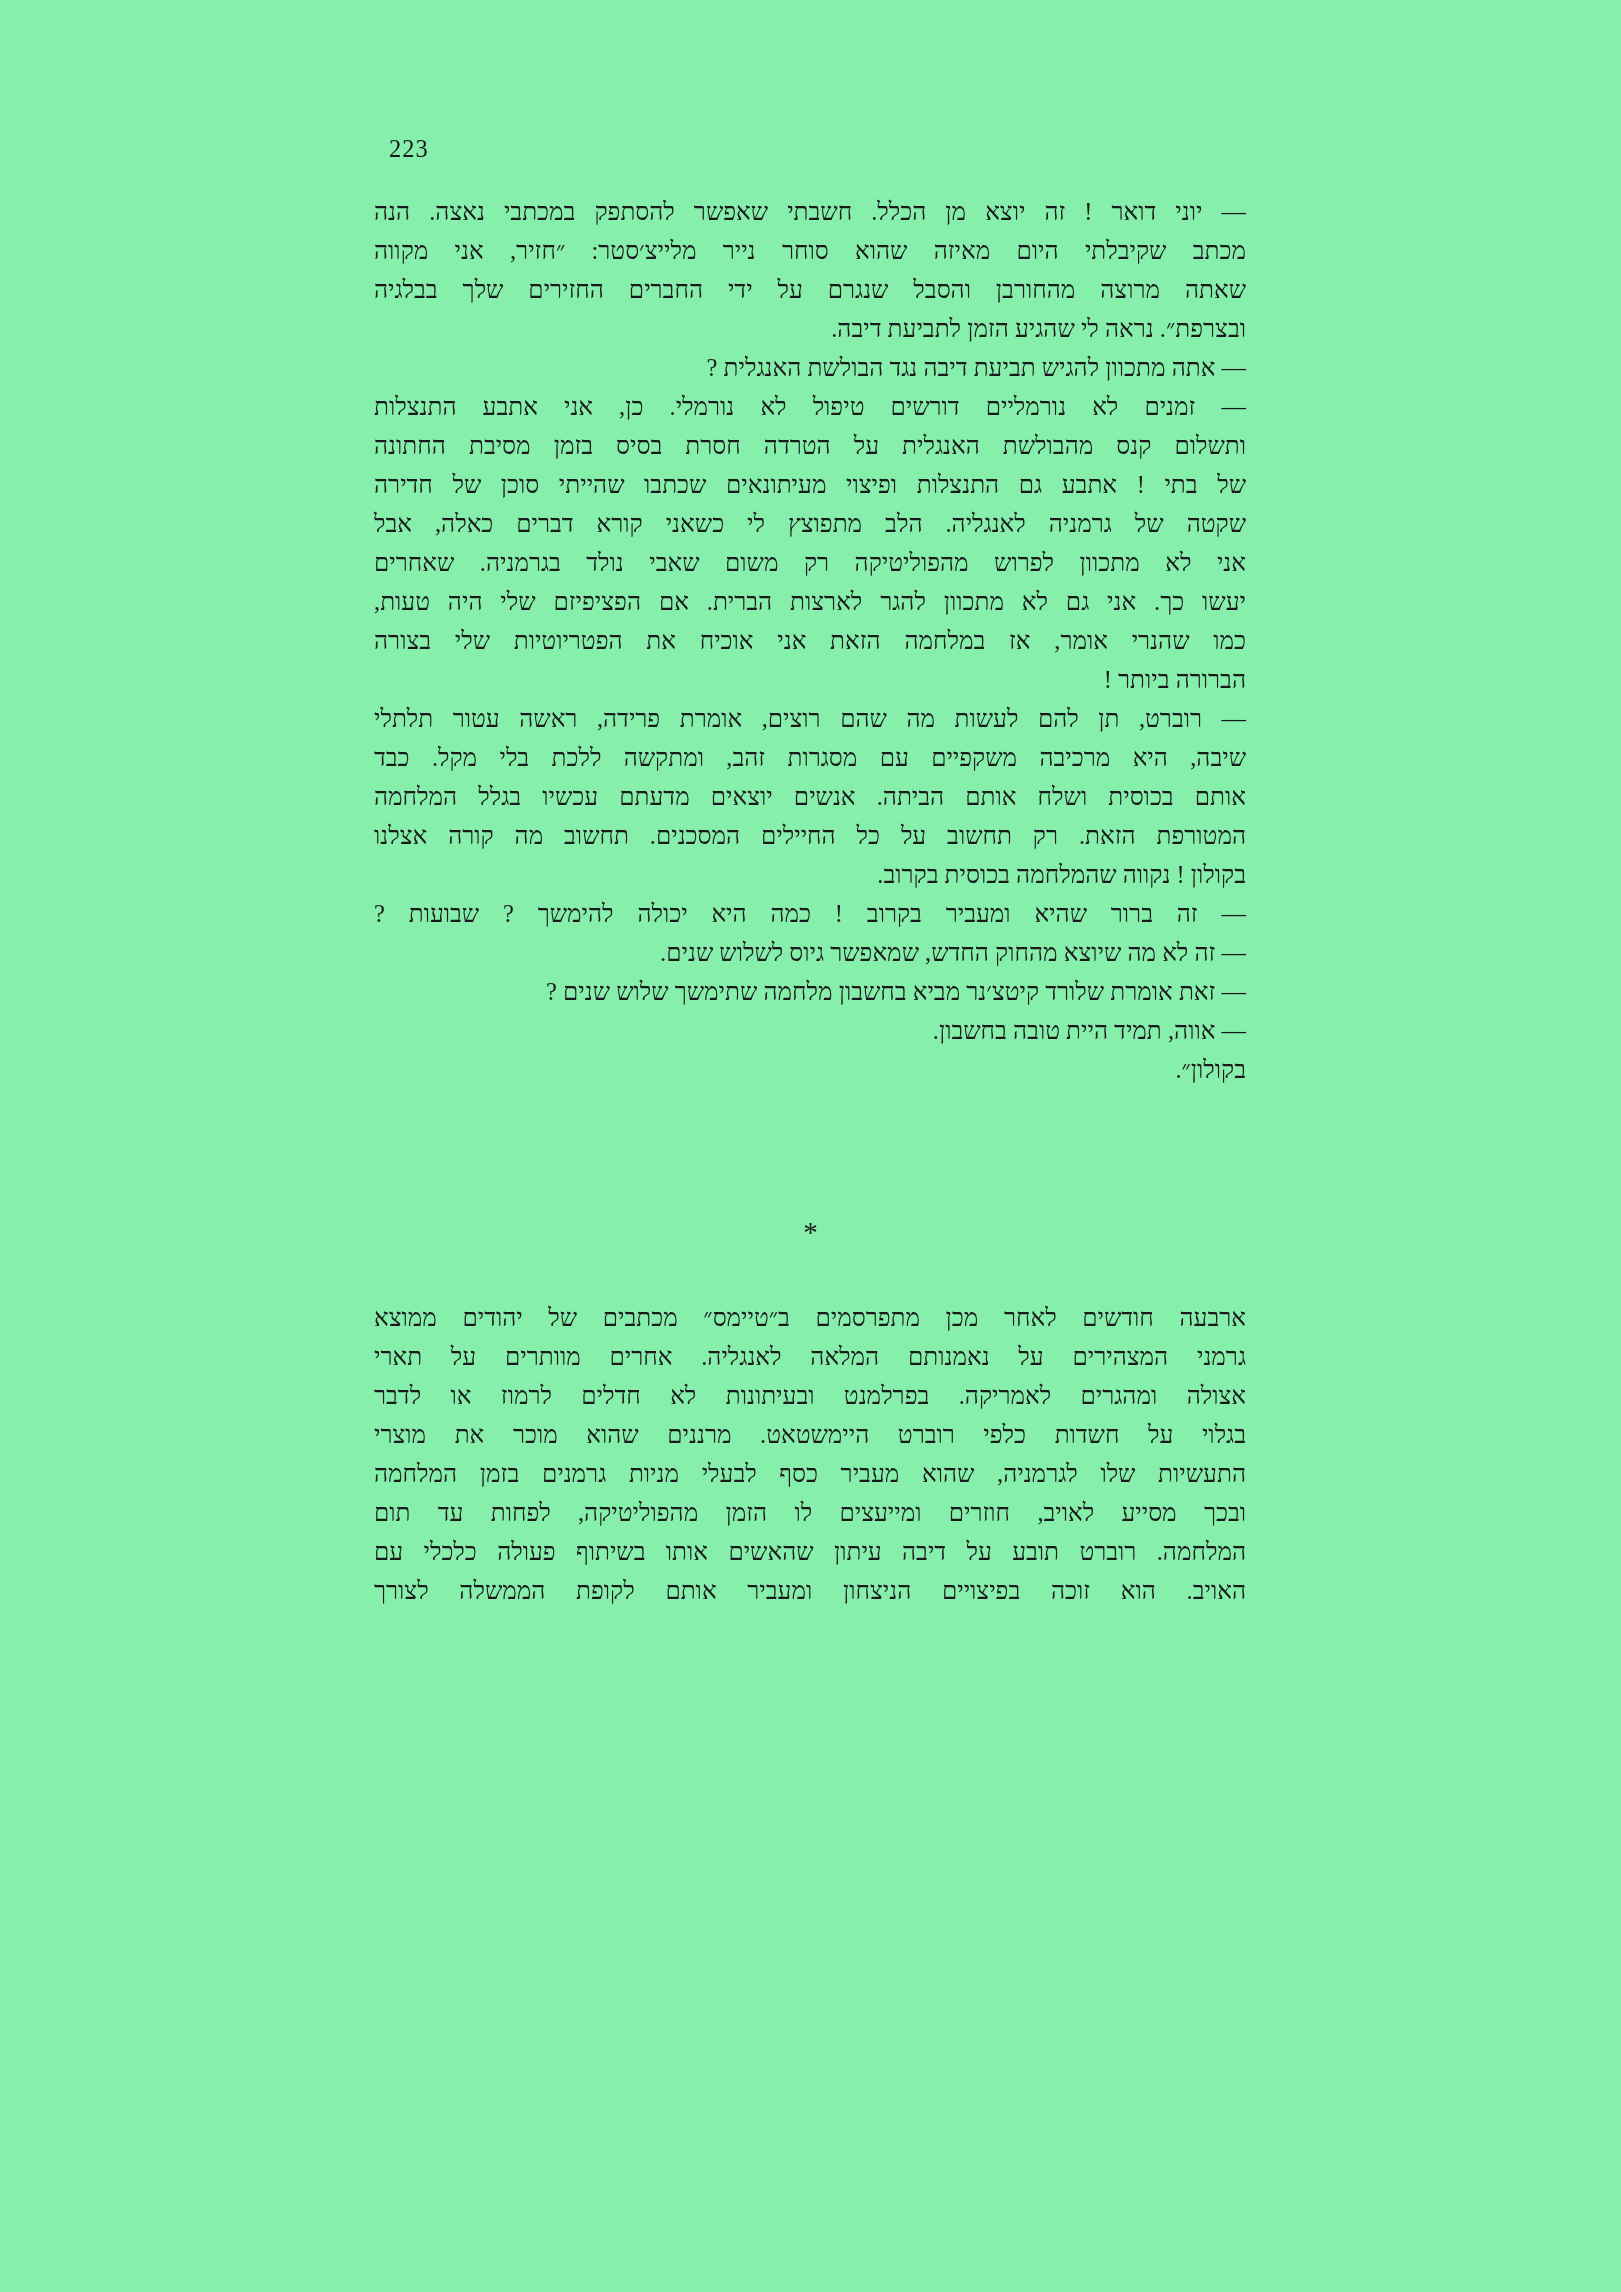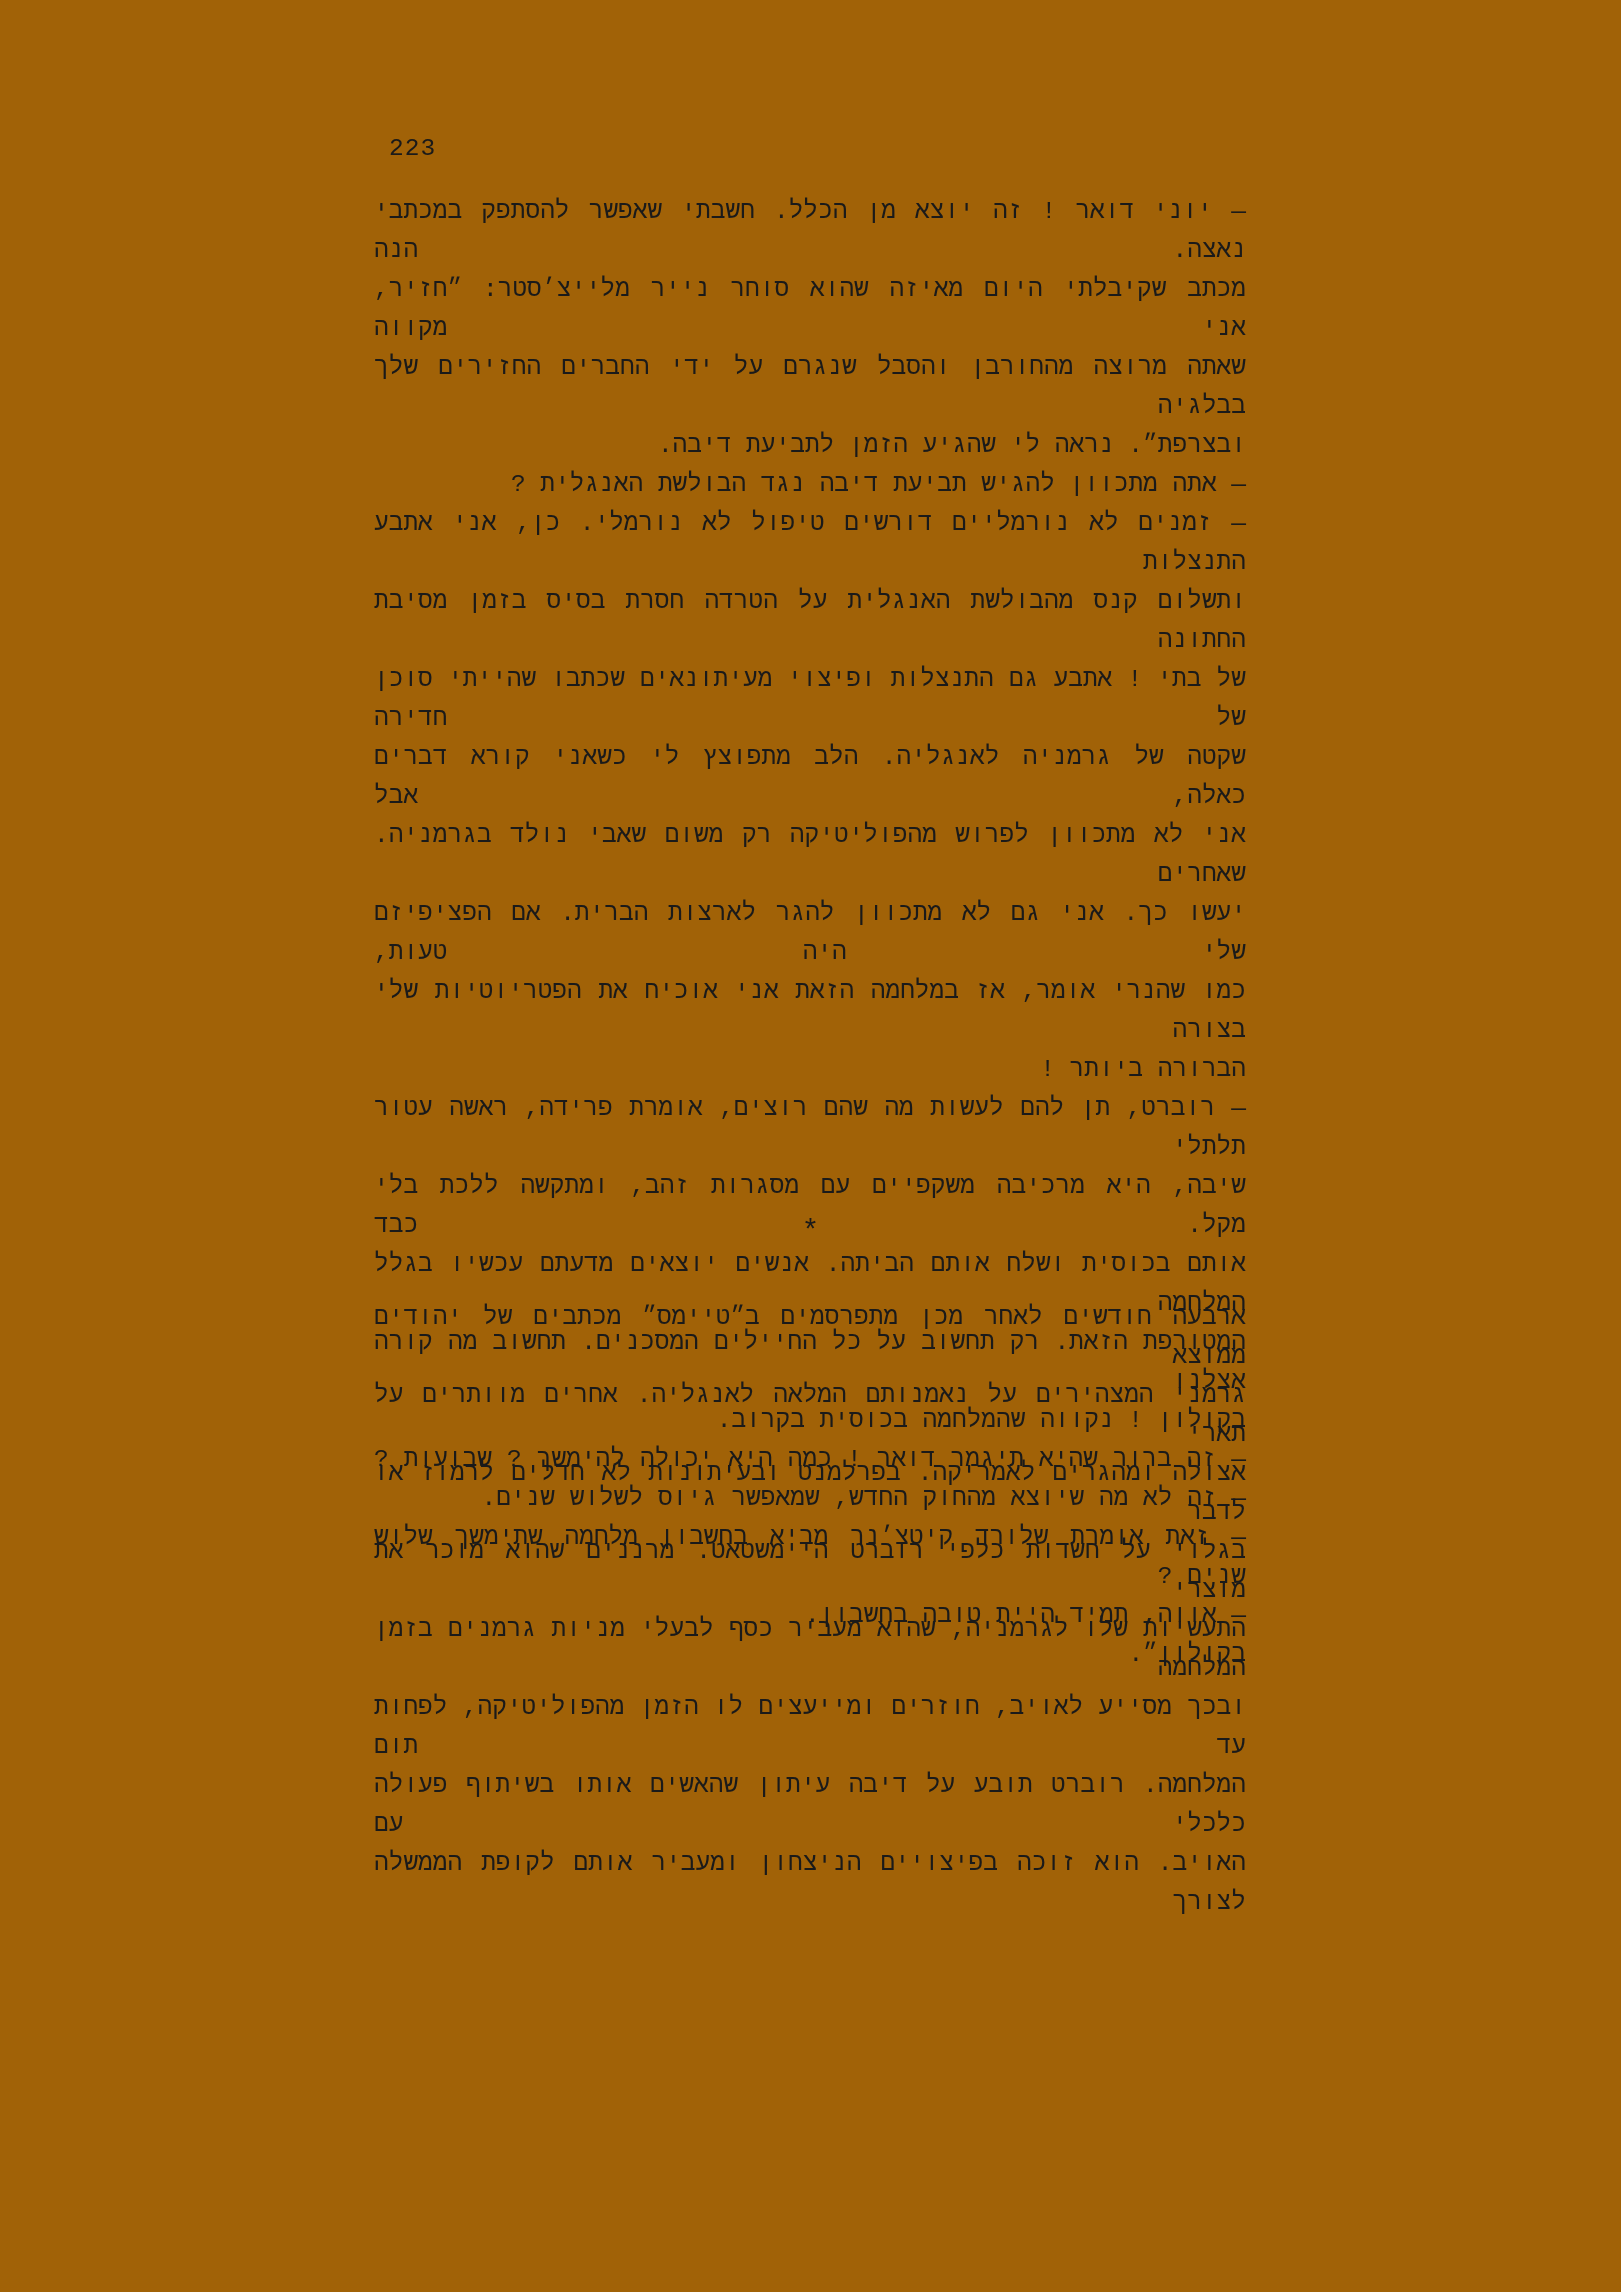--- a/index.html
+++ b/index.html
@@ -1,21 +1,21 @@
 <!DOCTYPE html>
 <html lang="he"><head>
 <meta charset="utf-8">
 <style>
   html,body { margin:0; padding:0; background:#e8e8e8; }
   .page {
     position:relative;
     width:1621px; height:2293px;
     margin:0 auto;
-    background:#a16207;
-    font-family:Liberation Mono, monospace;
+    background:#86efac;
+    font-family:Liberation Serif, serif;
     color:#1a1a1a;
     overflow:hidden;
   }
   .pagenum {
     position:absolute;
     left:389px; top:135px;
     font-size:24.5px;
     letter-spacing:1px;
   }
   .tblock {
@@ -64,21 +64,21 @@
     <div class="line">שקטה של גרמניה לאנגליה. הלב מתפוצץ לי כשאני קורא דברים כאלה, אבל</div>
     <div class="line">אני לא מתכוון לפרוש מהפוליטיקה רק משום שאבי נולד בגרמניה. שאחרים</div>
     <div class="line">יעשו כך. אני גם לא מתכוון להגר לארצות הברית. אם הפציפיזם שלי היה טעות,</div>
     <div class="line">כמו שהנרי אומר, אז במלחמה הזאת אני אוכיח את הפטריוטיות שלי בצורה</div>
     <div class="line pl">הברורה ביותר !</div>
     <div class="line">— רוברט, תן להם לעשות מה שהם רוצים, אומרת פרידה, ראשה עטור תלתלי</div>
     <div class="line">שיבה, היא מרכיבה משקפיים עם מסגרות זהב, ומתקשה ללכת בלי מקל. כבד</div>
     <div class="line">אותם בכוסית ושלח אותם הביתה. אנשים יוצאים מדעתם עכשיו בגלל המלחמה</div>
     <div class="line">המטורפת הזאת. רק תחשוב על כל החיילים המסכנים. תחשוב מה קורה אצלנו</div>
     <div class="line pl">בקולון ! נקווה שהמלחמה בכוסית בקרוב.</div>
-    <div class="line">— זה ברור שהיא תיגמר דואר !  כמה היא יכולה להימשך ? שבועות ?</div>
+    <div class="line">— זה ברור שהיא ומעביר בקרוב !  כמה היא יכולה להימשך ? שבועות ?</div>
     <div class="line pl">— זה לא מה שיוצא מהחוק החדש, שמאפשר גיוס לשלוש שנים.</div>
     <div class="line pl">— זאת אומרת שלורד קיטצ׳נר מביא בחשבון מלחמה שתימשך שלוש שנים ?</div>
     <div class="line pl">— אווה, תמיד היית טובה בחשבון.</div>
     <div class="line pl">בקולון״.</div>
   </div>
 
   <div class="sep">*</div>
 
   <div class="tblock block2">
     <div class="line">ארבעה חודשים לאחר מכן מתפרסמים ב״טיימס״ מכתבים של יהודים ממוצא</div>

